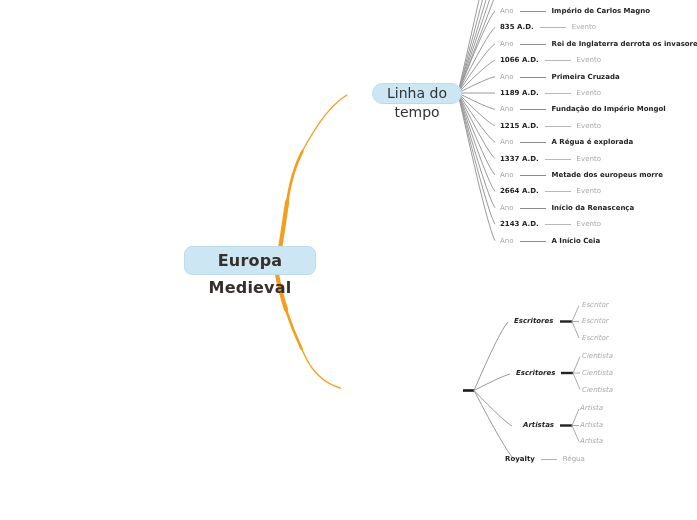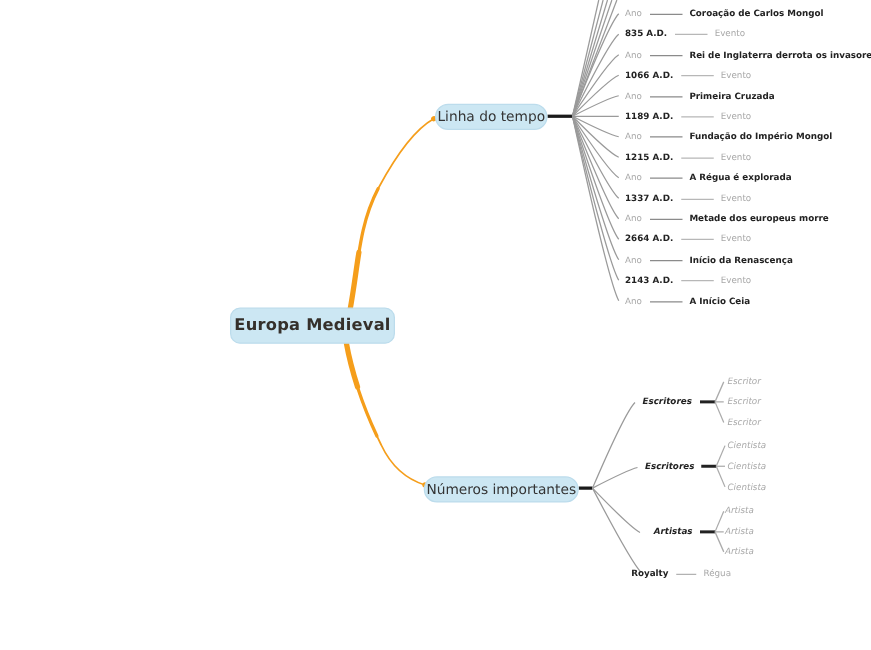--- a/index.html
+++ b/index.html
@@ -7,23 +7,23 @@
     position:relative;width:697px;height:520px;background:#ffffff;overflow:hidden;
     font-family:"DejaVu Sans","Liberation Sans",sans-serif;
   }
   svg.layer{position:absolute;left:0;top:0;z-index:0;}
   .node{
     position:absolute;z-index:2;background:#cce7f3;border:1px solid #bcdcec;
     box-sizing:border-box;text-align:center;color:#35302b;
   }
   .node.root{
     left:184px;top:246px;width:132px;height:29px;border-radius:8px;
-    font-size:13px;font-weight:bold;line-height:27px;letter-spacing:.2px;
+    font-size:16px;font-weight:bold;line-height:27px;letter-spacing:.2px;
   }
-  .node.pill{height:21px;border-radius:11px;font-size:11px;line-height:19px;color:#333333;}
+  .node.pill{height:21px;border-radius:11px;font-size:14px;line-height:19px;color:#333333;margin-left:24px;}
   .node.pill.timeline{left:348px;top:83px;width:90px;}
   .node.pill.numbers{left:339px;top:381px;width:124px;}
   .trow{position:absolute;height:12px;display:flex;align-items:center;gap:6px;z-index:1;white-space:nowrap;}
   .trow .ln{display:inline-block;height:1px;}
   .lnd{width:26px;background:#8b8b8b;}
   .lny{width:26px;background:#b7b7b7;}
   .lnr{width:16px;background:#b2b2b2;}
   .g{font-size:7px;color:#a8a8a8;}
   .d{font-size:7px;font-weight:bold;color:#222222;}
   .lbl{position:absolute;height:12px;display:flex;align-items:center;z-index:1;white-space:nowrap;font-style:italic;}
@@ -99,26 +99,25 @@
       <g stroke="#ababab" stroke-width="1" fill="none">
         <path d="M572,425.5 L579,409"></path>
           <path d="M572,425.5 L579,425.5"></path>
           <path d="M572,425.5 L579,441.5"></path>
       </g>
     </g>
   </svg>
 
   <div class="node root">Europa Medieval</div>
   <div class="node pill timeline">Linha do tempo</div>
-  <div class="node pill numbers">Números importantes</div>
 
   <div class="trow" style="left:500px;top:5px">
       <span class="g">Ano</span>
       <span class="ln lnd"></span>
-      <span class="d">Coroação de Carlos Mongol</span>
+      <span class="d">Império de Carlos Magno</span>
     </div>
   <div class="trow" style="left:500px;top:21px">
       <span class="d">835 A.D.</span>
       <span class="ln lny"></span>
       <span class="g">Evento</span>
     </div>
   <div class="trow" style="left:500px;top:38px">
       <span class="g">Ano</span>
       <span class="ln lnd"></span>
       <span class="d">Rei de Inglaterra derrota os invasores</span>

